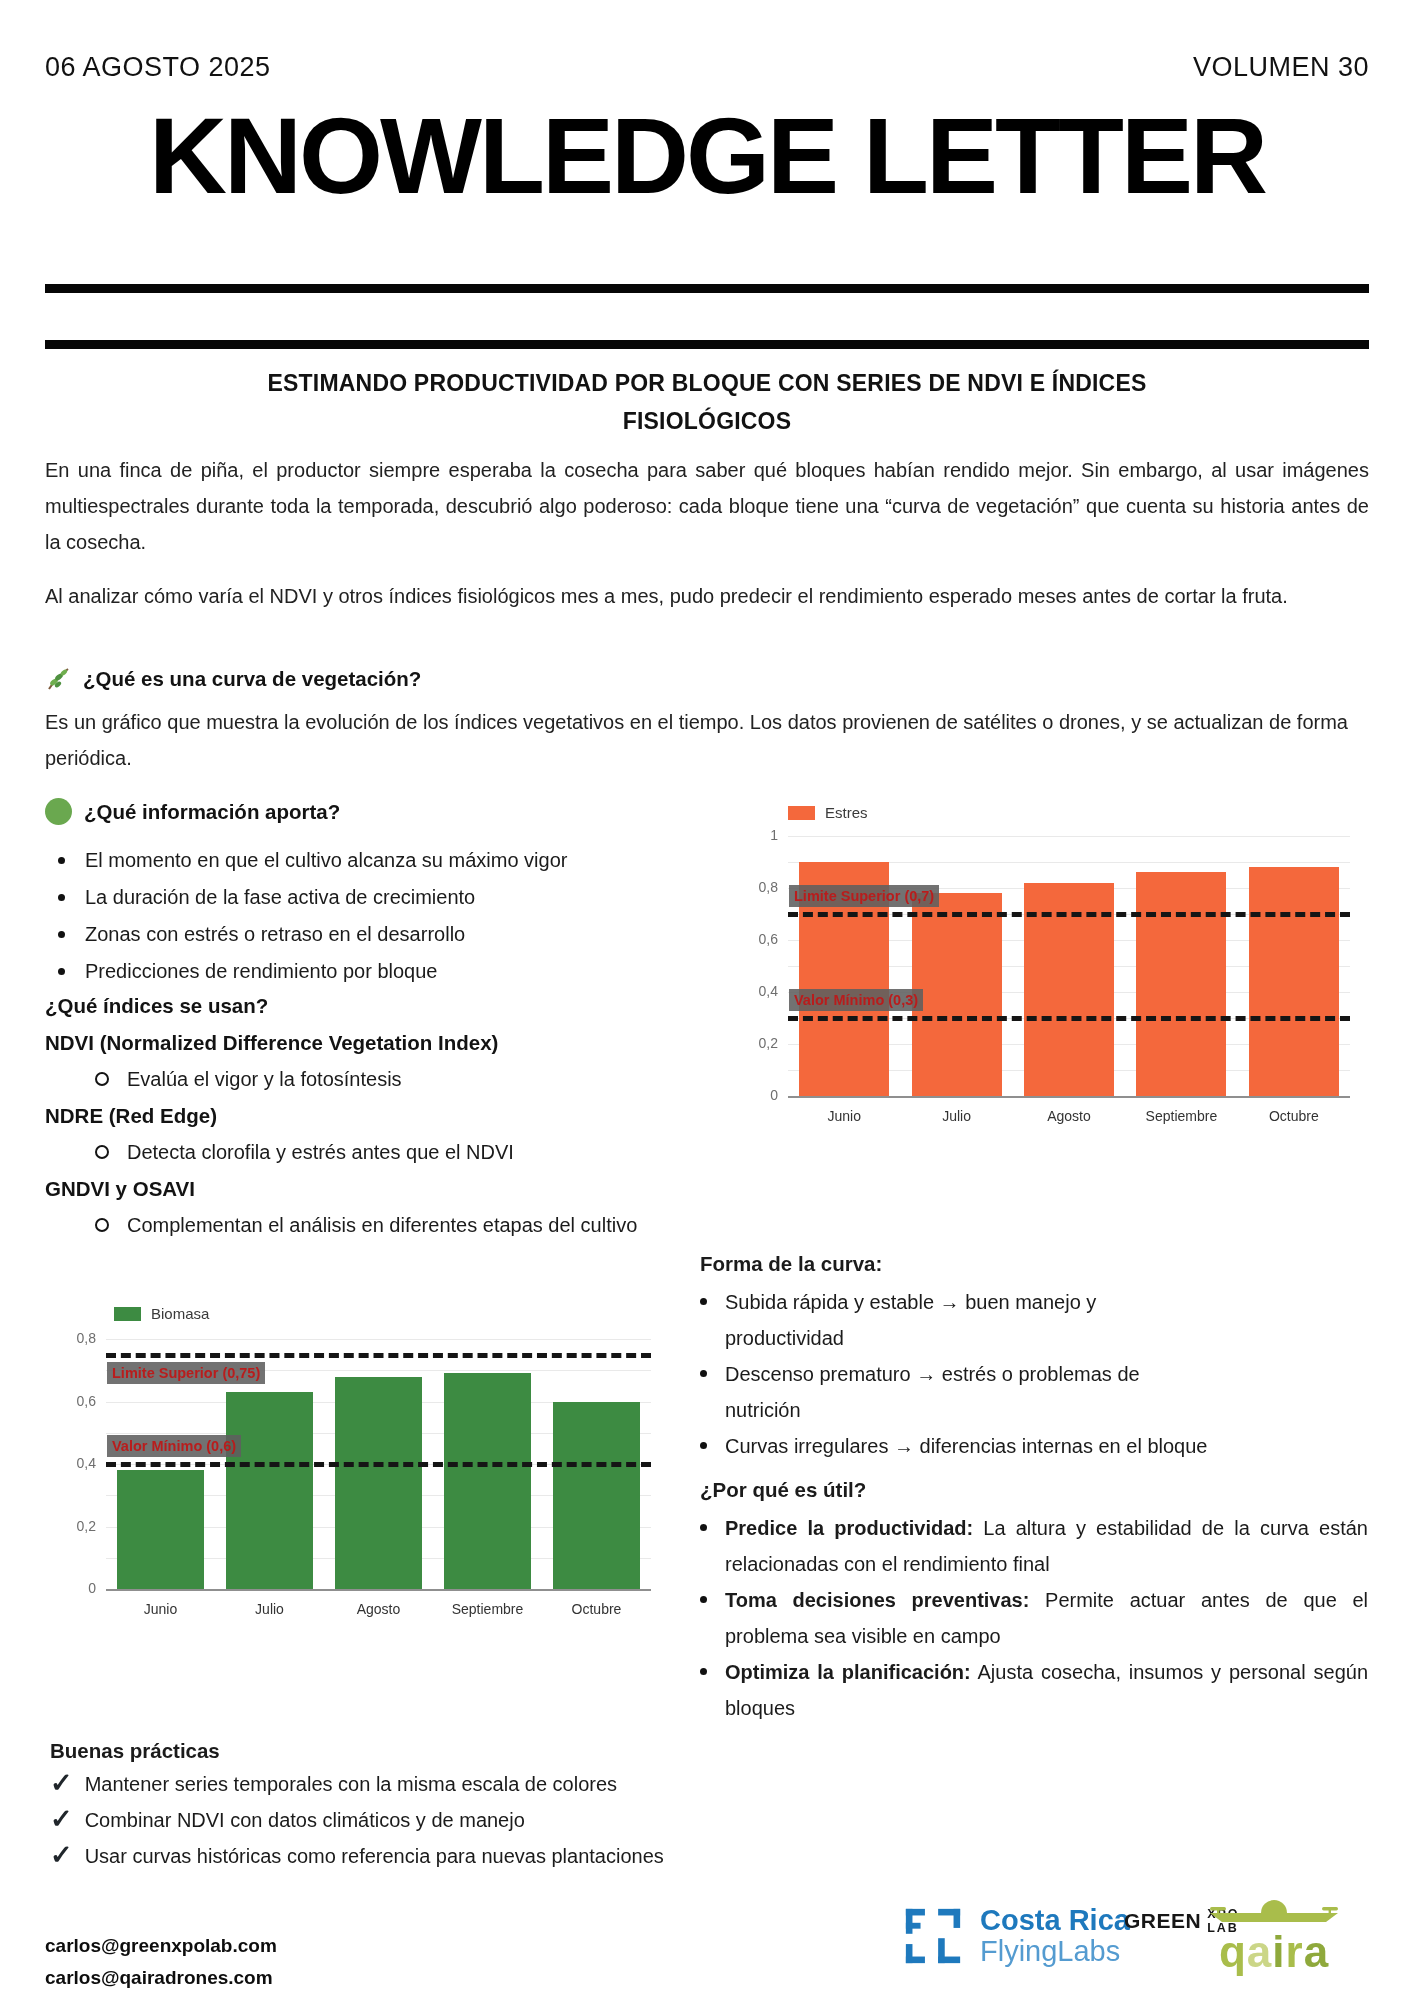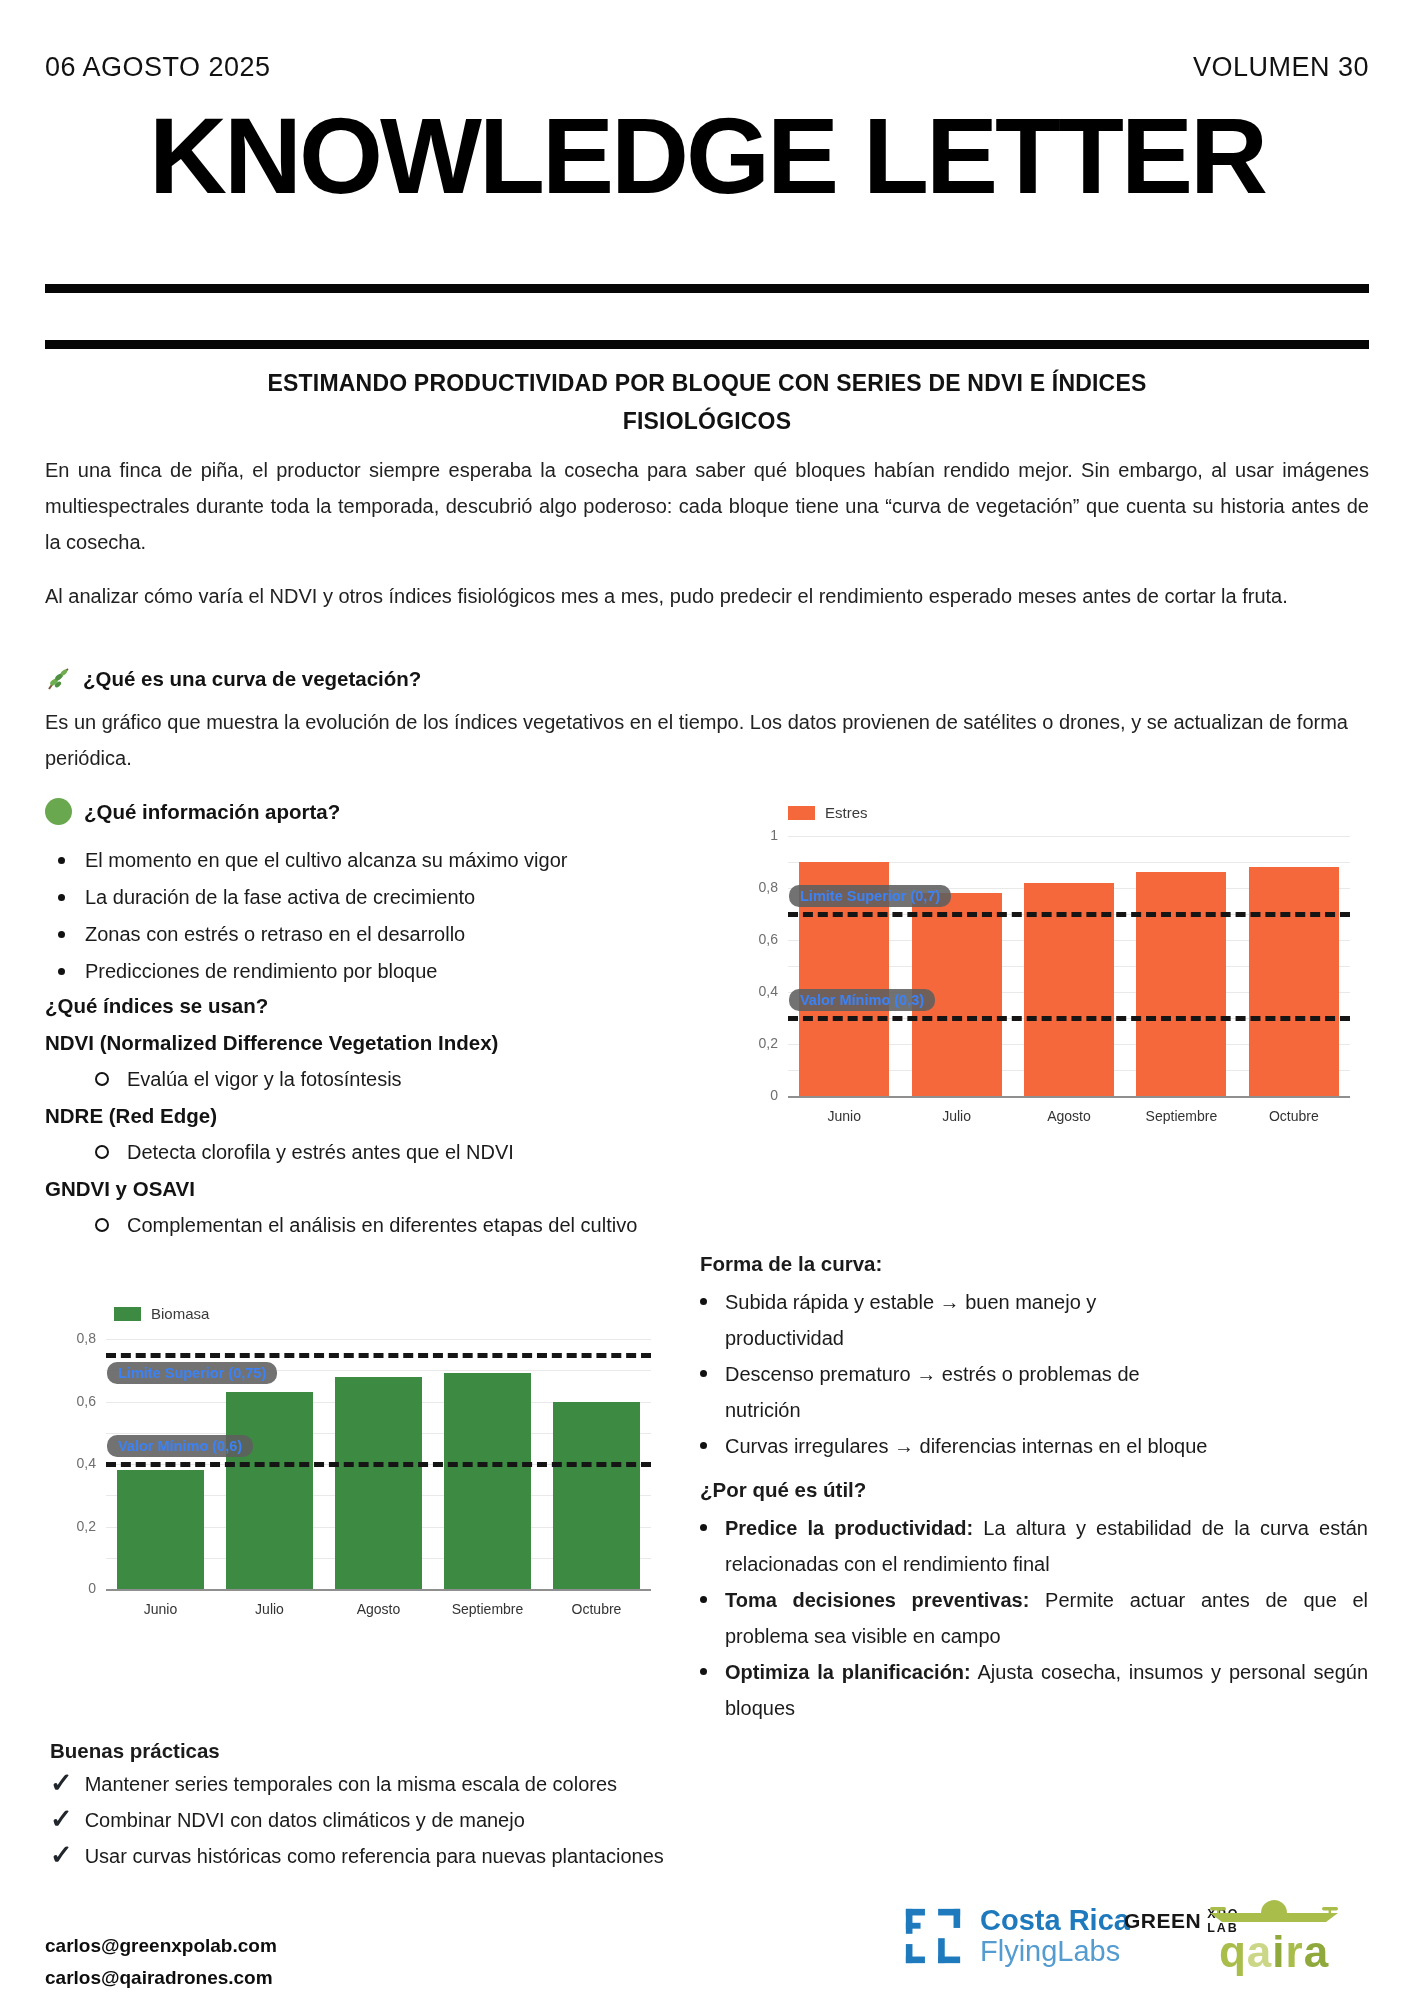--- a/index.html
+++ b/index.html
@@ -48,22 +48,22 @@
   .practices li{display:flex;gap:12px;font-size:20px;line-height:36px;align-items:flex-start;}
   .check{font-size:27px;font-weight:700;color:#20262b;line-height:34px;}
   
   .chart{position:absolute;}
   .c-legend{position:absolute;display:flex;align-items:center;gap:10px;font-size:15px;color:#3a3a3a;}
   .c-swatch{width:27px;height:14px;display:inline-block;}
   .c-plot{position:absolute;border-bottom:2px solid #8f8f8f;}
   .c-grid{position:absolute;left:0;right:0;height:1px;background:#e9e9e9;}
   .c-bar{position:absolute;}
   .c-thresh{position:absolute;left:0;right:0;border-top:5px dashed #151515;z-index:3;}
-  .c-chip{position:absolute;z-index:4;background:rgba(95,95,95,0.88);color:#3b82f6;font-weight:700;
-          font-size:14.5px;line-height:1.25;padding:2px 11px;white-space:nowrap;border-radius:10px;left:1px;}
+  .c-chip{position:absolute;z-index:4;background:rgba(95,95,95,0.88);color:#b91c1c;font-weight:700;
+          font-size:14.5px;line-height:1.25;padding:2px 5px;white-space:nowrap;border-radius:0;left:1px;}
   .c-ylab{position:absolute;text-align:right;font-size:14px;color:#6e6e6e;}
   .c-xlab{position:absolute;text-align:center;font-size:14px;color:#333;}
   
   .emails{position:absolute;left:45px;top:1930px;font-size:19px;font-weight:700;line-height:32px;color:#0d0d0d;}
   .logo{position:absolute;display:flex;align-items:center;}
   .fl-logo{left:900px;top:1903px;gap:14px;}
   .fl-text{display:flex;flex-direction:column;line-height:31px;}
   .fl-name{color:#1E79BD;font-weight:700;font-size:29px;}
   .fl-sub{color:#549BD0;font-weight:400;font-size:29px;}
   .gx-logo{left:1118px;top:1893px;flex-direction:row;gap:6px;width:84px;}

